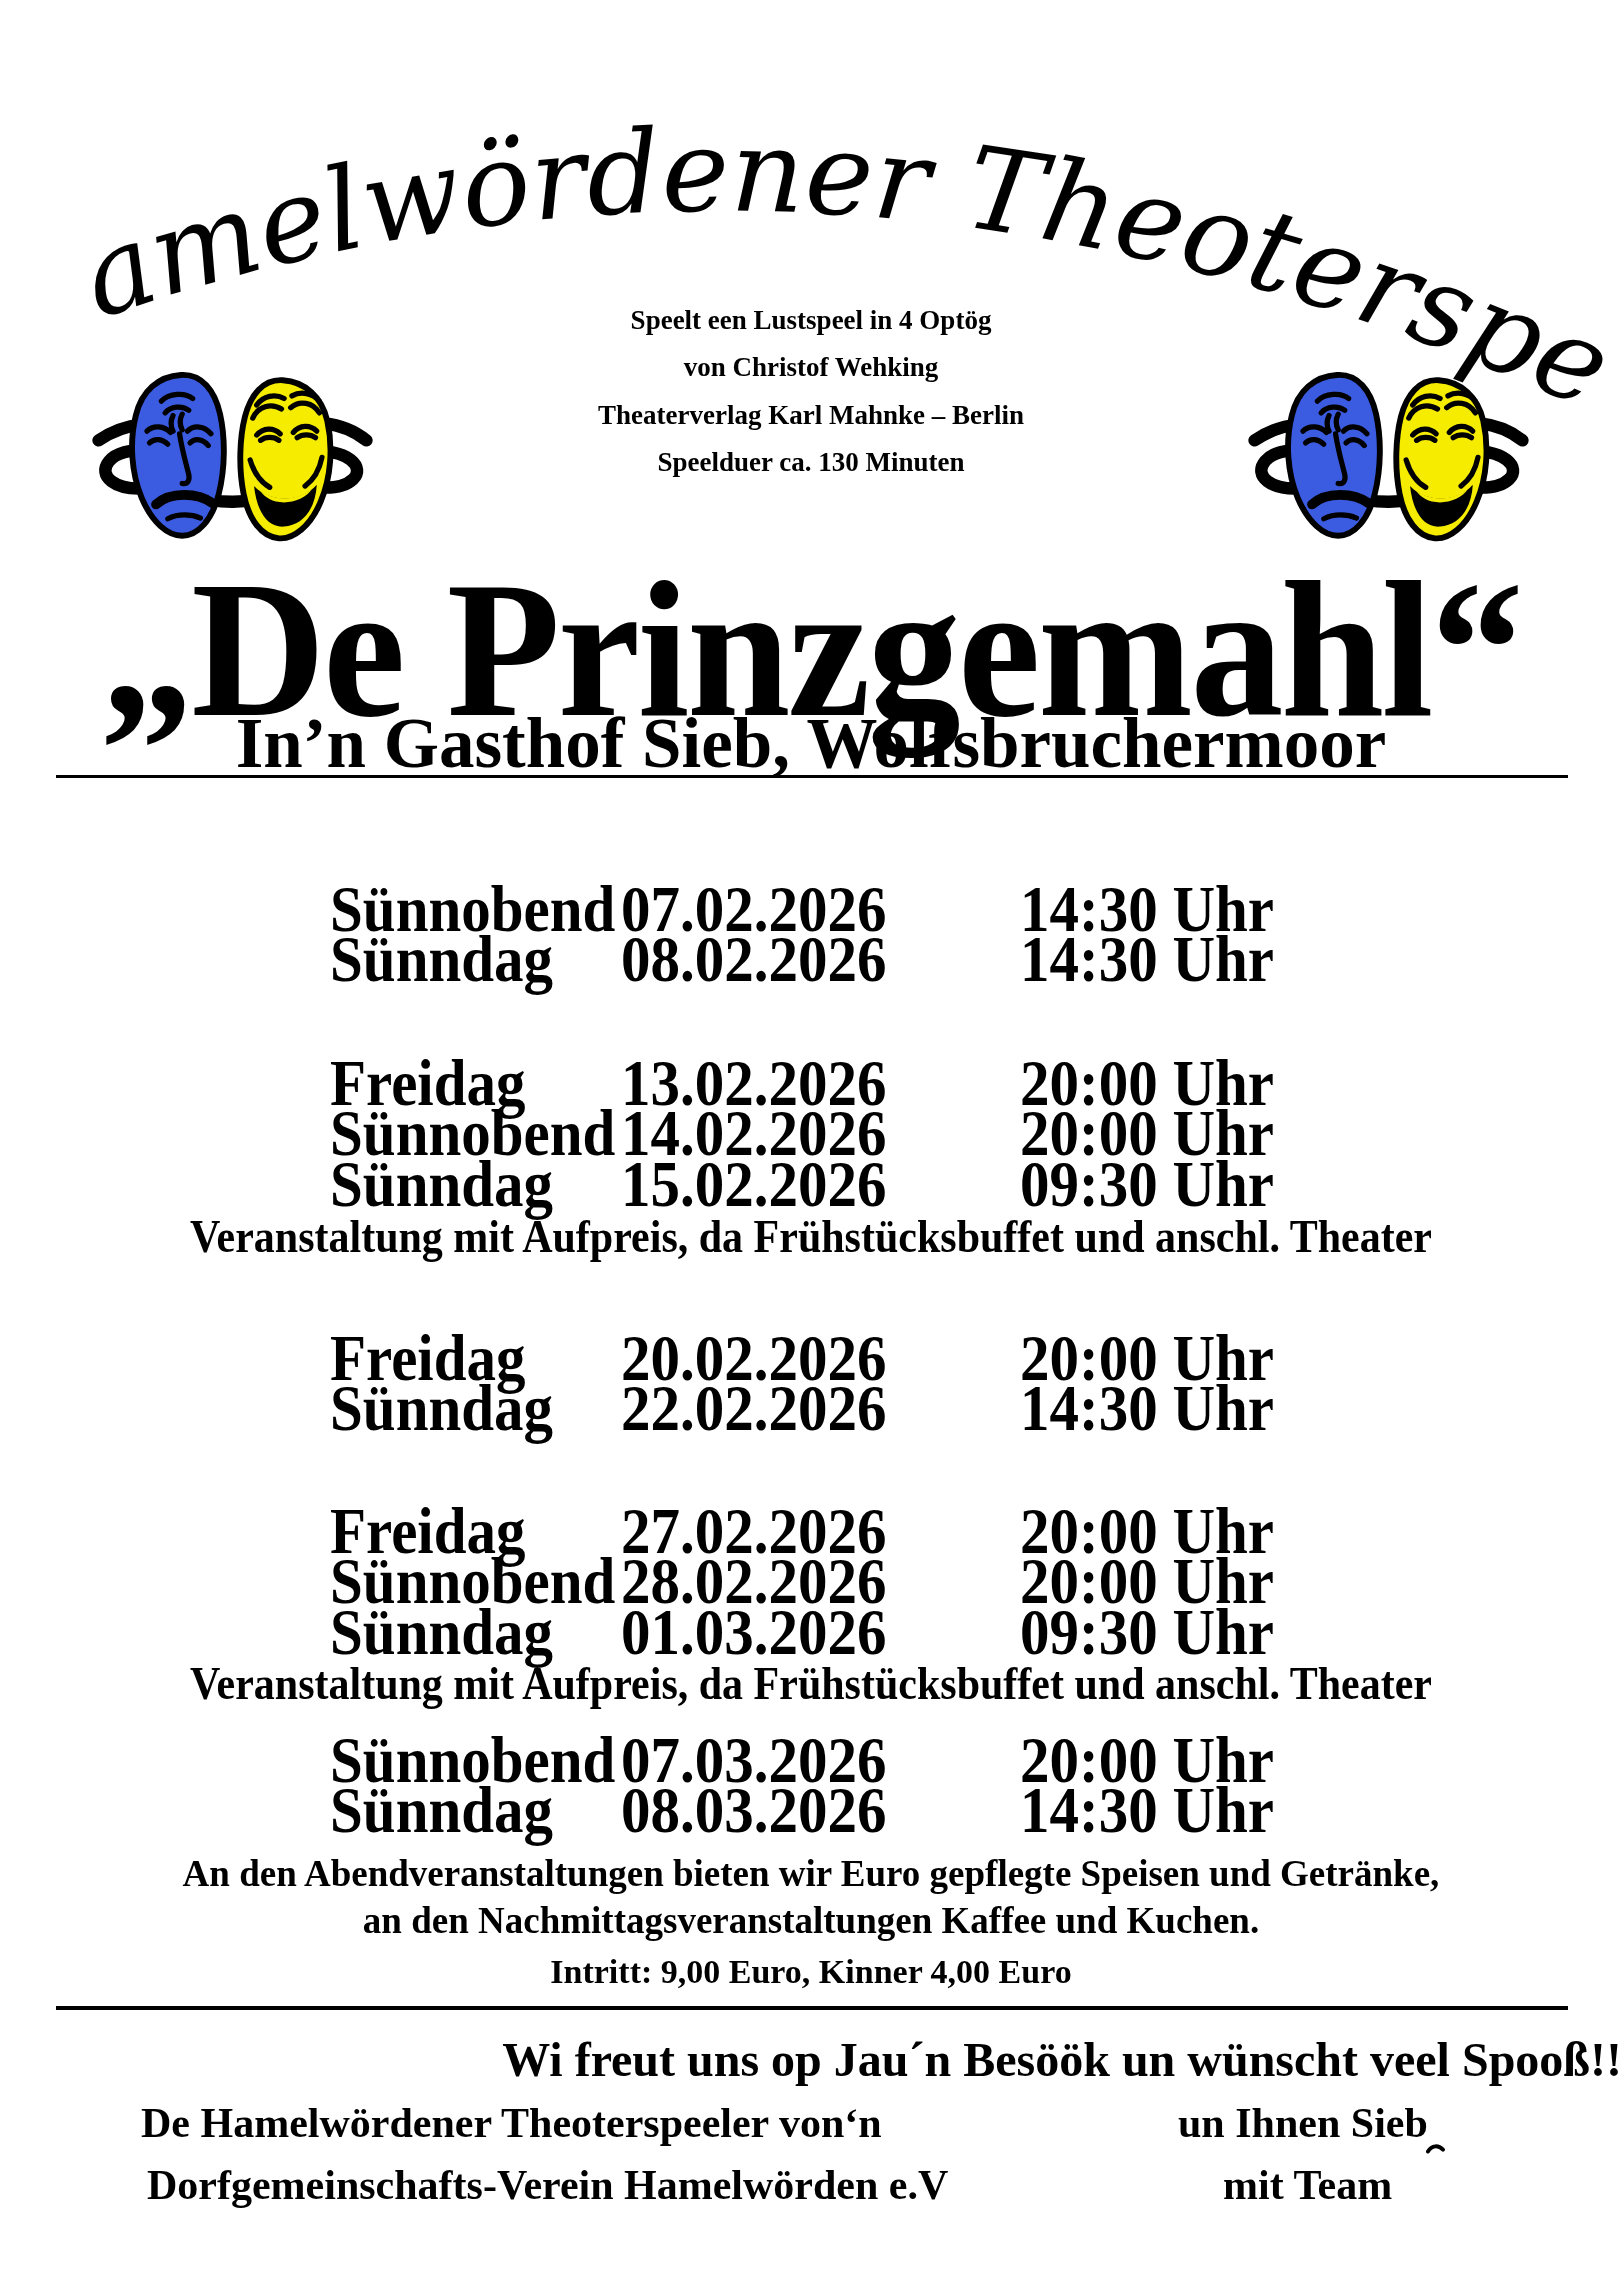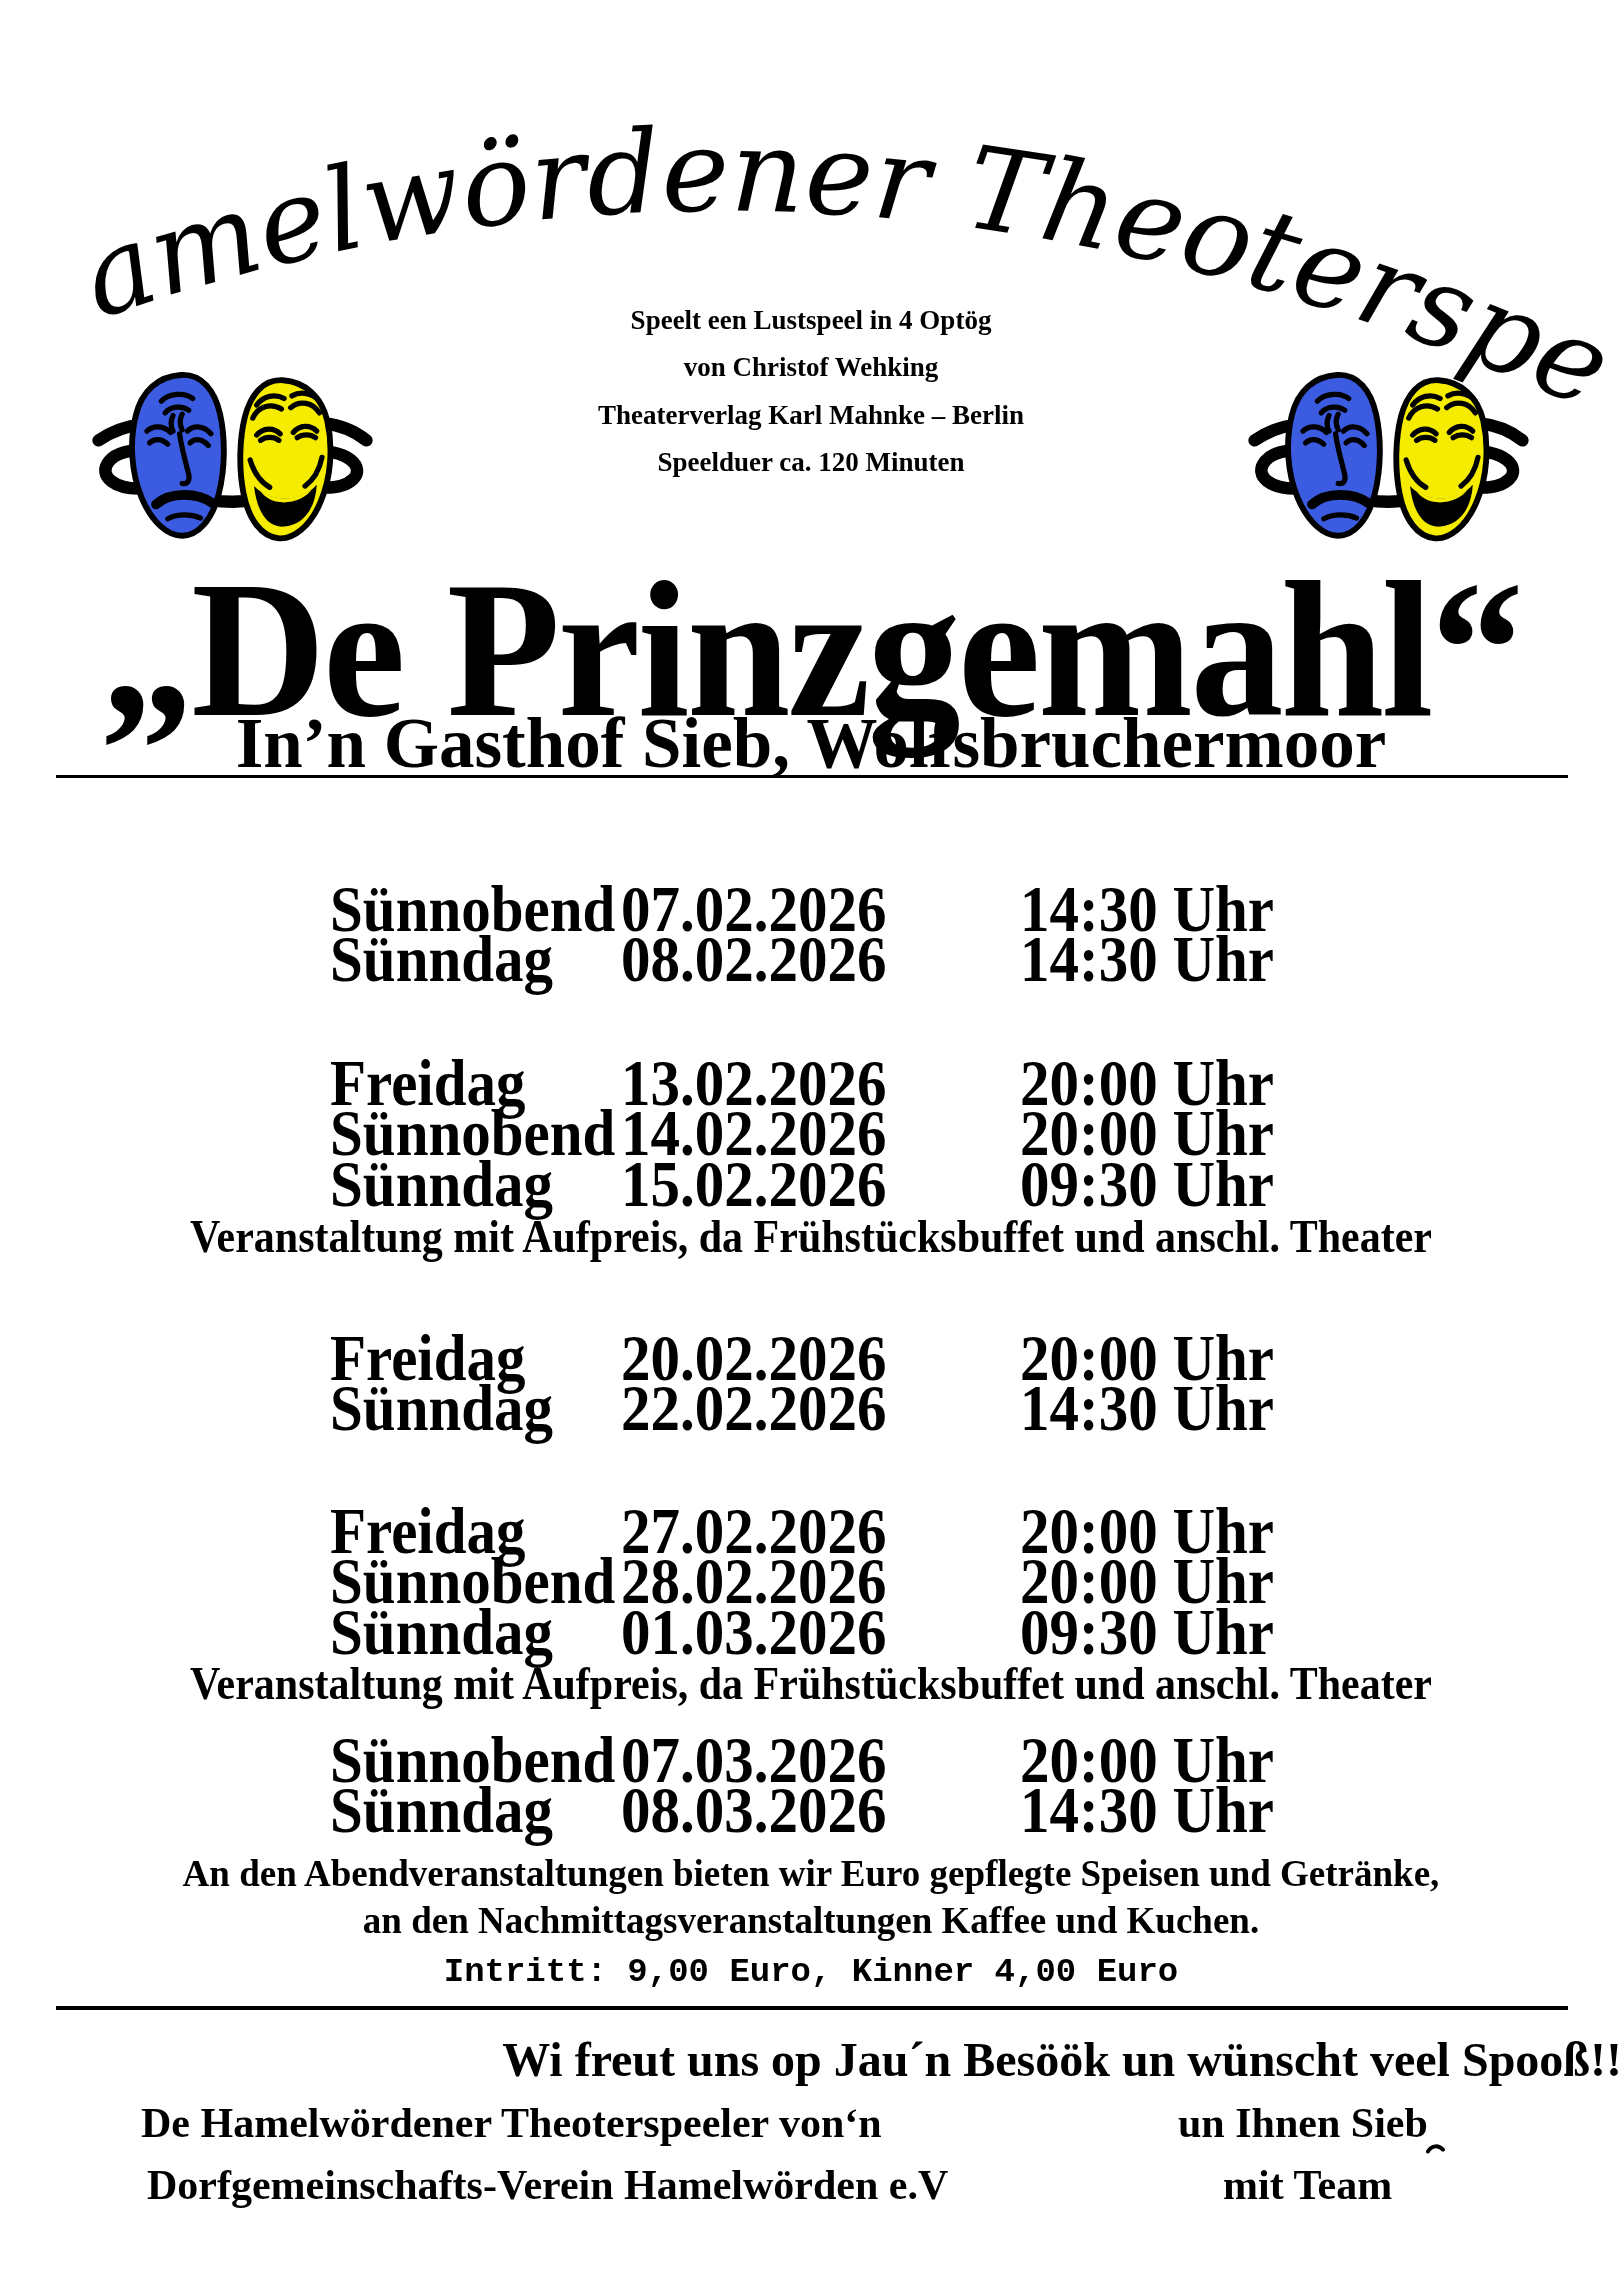--- a/index.html
+++ b/index.html
@@ -11,21 +11,21 @@
   .info{font-size:27px;line-height:45px;}
   .title{top:546px;font-size:186px;line-height:196px;transform:scaleY(1.05);transform-origin:50% 0;letter-spacing:-2.6px;}
   .venue{top:701px;font-size:71px;line-height:85px;font-family:Liberation Serif, serif;}
   .rule{left:56px;width:1512px;background:#000;}
   .block{left:330px;transform:scaleY(1.12);transform-origin:0 0;}
   .srow{display:flex;font-family:"Liberation Serif",serif;font-weight:bold;font-size:59px;line-height:45px;white-space:nowrap;}
   .day{width:291px;}
   .date{width:399px;}
   .note{font-size:42px;line-height:45px;transform:scaleY(1.12);transform-origin:50% 0;}
   .hosp{font-size:37px;line-height:47px;}
-  .price{font-size:34px;line-height:42px;font-family:Liberation Mono, monospace;}
+  .price{font-size:34px;line-height:42px;}
   .closing{font-size:48px;line-height:58px;text-align:right;}
   .cred{font-size:42px;line-height:52px;white-space:nowrap;text-align:center;}
   svg text{font-family:"DejaVu Serif","Liberation Serif",serif;font-style:italic;}
 </style>
 </head>
 <body>
 
 <div class="page">
 
   <svg width="0" height="0" style="position:absolute" aria-hidden="true">
@@ -87,21 +87,21 @@
   <svg class="abs" style="left:92px;top:358px" width="281" height="196" viewBox="0 0 430 300">
       <use href="#masks"></use>
     </svg>
   <svg class="abs" style="left:1248px;top:358px" width="281" height="196" viewBox="0 0 430 300">
       <use href="#masks"></use>
     </svg>
 
   <div class="abs c sb info" style="top:298px">Speelt een Lustspeel in 4 Optög</div>
   <div class="abs c sb info" style="top:345px">von Christof Wehking</div>
   <div class="abs c sr info" style="top:393px">Theaterverlag Karl Mahnke – Berlin</div>
-  <div class="abs c sr info" style="top:440px">Speelduer ca. 120 Minuten</div>
+  <div class="abs c sr info" style="top:440px">Speelduer ca. 130 Minuten</div>
 
   <div class="abs c sb title">„De Prinzgemahl“</div>
   <div class="abs c sb venue">In’n Gasthof Sieb, Wolfsbruchermoor</div>
 
   <div class="abs rule" style="top:775px;height:3.3px"></div>
 
   <div class="abs block" style="top:884px">
     <div class="srow">
       <span class="day">Sünnobend</span>
       <span class="date">07.02.2026</span>

